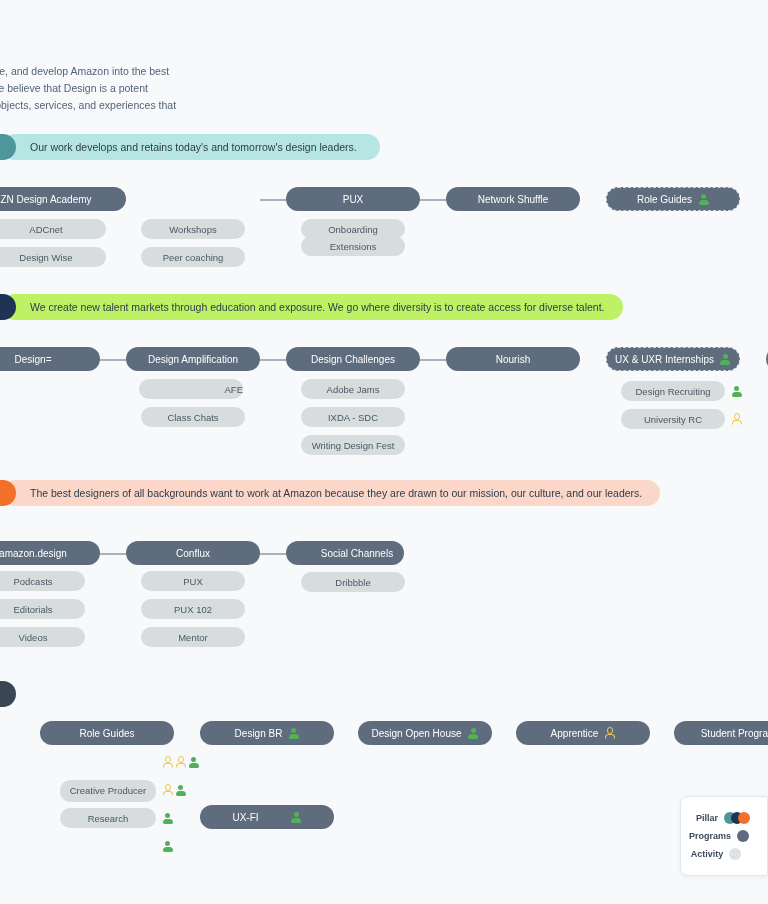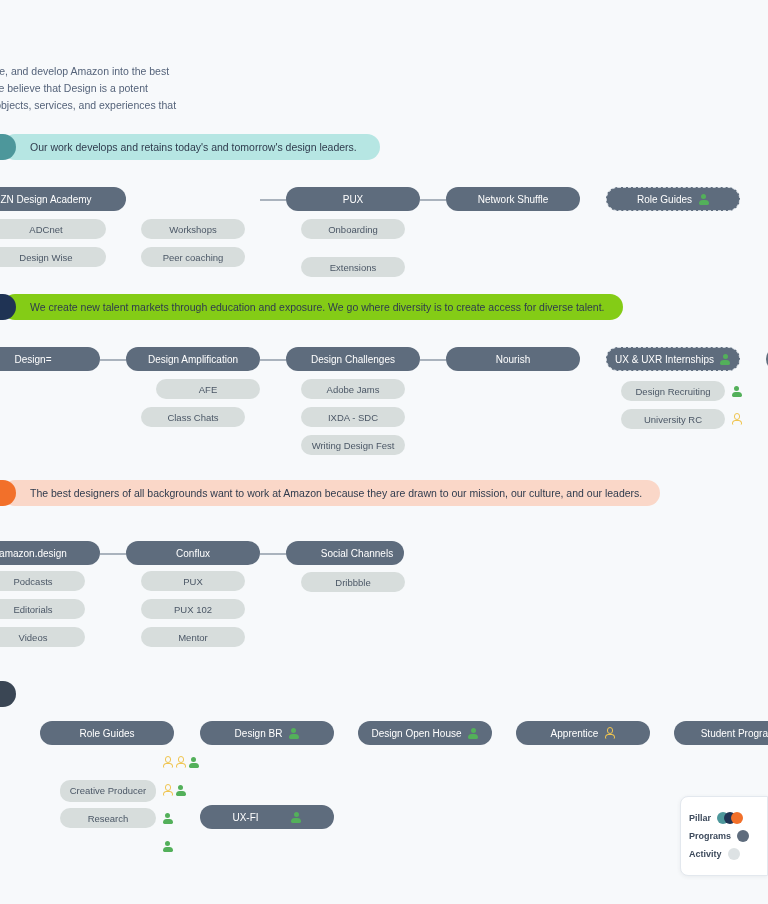--- a/index.html
+++ b/index.html
@@ -171,21 +171,21 @@
     background: #ffffff;
     border: 1px solid #e3e8ee;
     border-radius: 8px 0 0 8px;
     padding: 12px 10px 12px 8px;
     box-sizing: border-box;
     box-shadow: 0 1px 4px rgba(40,55,75,.07);
   }
   .legend-row {
     display: flex;
     align-items: center;
-    justify-content: flex-start;
+    justify-content: center;
     height: 18px;
     gap: 6px;
   }
   .legend-label {
     font-size: 9px;
     font-weight: bold;
     color: #3d4a5c;
     white-space: nowrap;
   }
   .legend-swatch { display: flex; align-items: center; width: 26px; }
@@ -233,50 +233,50 @@
   <div class="act" style="left:241px; top:247px; width:104px;">
     <span>Peer coaching</span>
   </div>
 
   <div class="prog" style="left:386px; top:187px; width:134px;">
     <span>PUX</span>
   </div>
   <div class="act" style="left:401px; top:219px; width:104px;">
     <span>Onboarding</span>
   </div>
-  <div class="act" style="left:401px; top:257px; width:104px;">
+  <div class="act" style="left:401px; top:236px; width:104px;">
     <span>Extensions</span>
   </div>
 
   <div class="prog" style="left:546px; top:187px; width:134px;">
     <span>Network Shuffle</span>
   </div>
 
   <div class="prog dashed" style="left:706px; top:187px; width:134px;">
     <span>Role Guides</span>
     <span class="person green"></span>
   </div>
 
   <div class="banner" style="left:60px; top:294px; width:655px;">
     <div class="banner-tag" style="background:#1f3354;"></div>
-    <div class="banner-text" style="background:#84cc16;">We create new talent markets through education and exposure. We go where diversity is to create access for diverse talent.</div>
+    <div class="banner-text" style="background:#bef264;">We create new talent markets through education and exposure. We go where diversity is to create access for diverse talent.</div>
   </div>
 
   <div class="conn" style="left:200px; top:359px; width:26px;"></div>
   <div class="conn" style="left:360px; top:359px; width:26px;"></div>
   <div class="conn" style="left:520px; top:359px; width:26px;"></div>
 
   <div class="prog" style="left:66px; top:347px; width:134px;">
     <span>Design=</span>
   </div>
 
   <div class="prog" style="left:226px; top:347px; width:134px;">
     <span>Design Amplification</span>
   </div>
-  <div class="act" style="left:256px; top:379px; width:104px;">
+  <div class="act" style="left:239px; top:379px; width:104px;justify-content:flex-end;">
     <span>AFE</span>
   </div>
   <div class="act" style="left:241px; top:407px; width:104px;">
     <span>Class Chats</span>
   </div>
 
   <div class="prog" style="left:386px; top:347px; width:134px;">
     <span>Design Challenges</span>
   </div>
   <div class="act" style="left:401px; top:379px; width:104px;">

